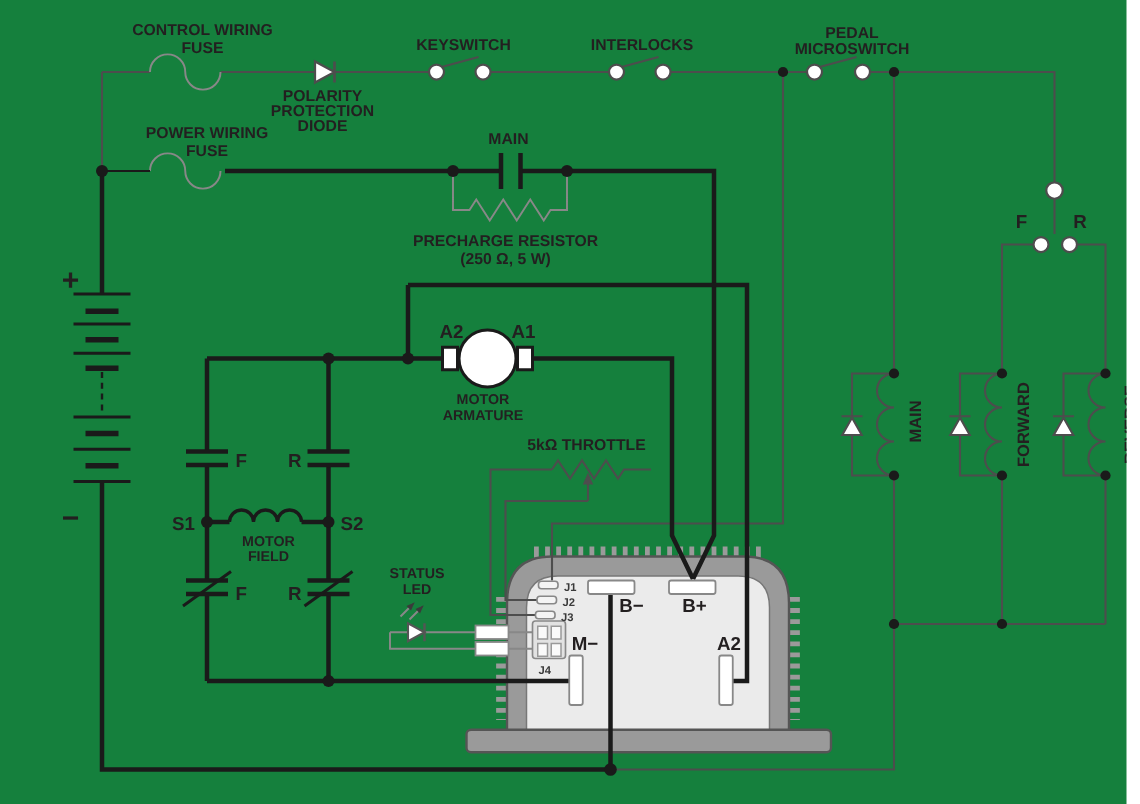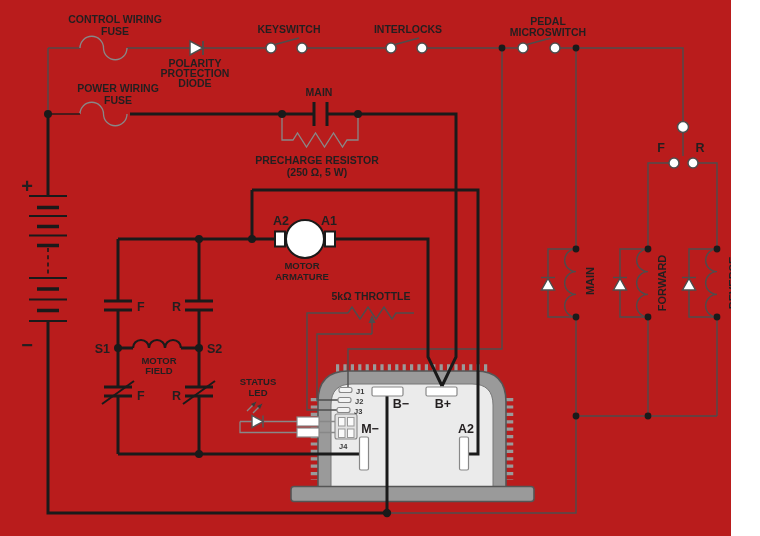--- a/index.html
+++ b/index.html
@@ -1,16 +1,16 @@
 <!DOCTYPE html>
 <html><head>
 <meta charset="utf-8">
 <style>
   html,body{margin:0;padding:0;background:#ffffff;}
-  .stage{width:731px;height:536px;position:relative;background:#b91c1c;overflow:hidden;}
+  .stage{width:731px;height:536px;position:relative;background:#15803d;overflow:hidden;padding-left:20px;}
   text{font-family:"Liberation Sans","DejaVu Sans",sans-serif;font-weight:bold;fill:#231f20;}
   .t10{font-size:10.5px;}
   .t9{font-size:9.5px;}
   .t12{font-size:12.5px;}
   .t11{font-size:11px;}
   .t7{font-size:7.5px;fill:#3a3a3a;}
   .t20{font-size:20px;}
   .mid{text-anchor:middle;}
   .end{text-anchor:end;}
 </style>

